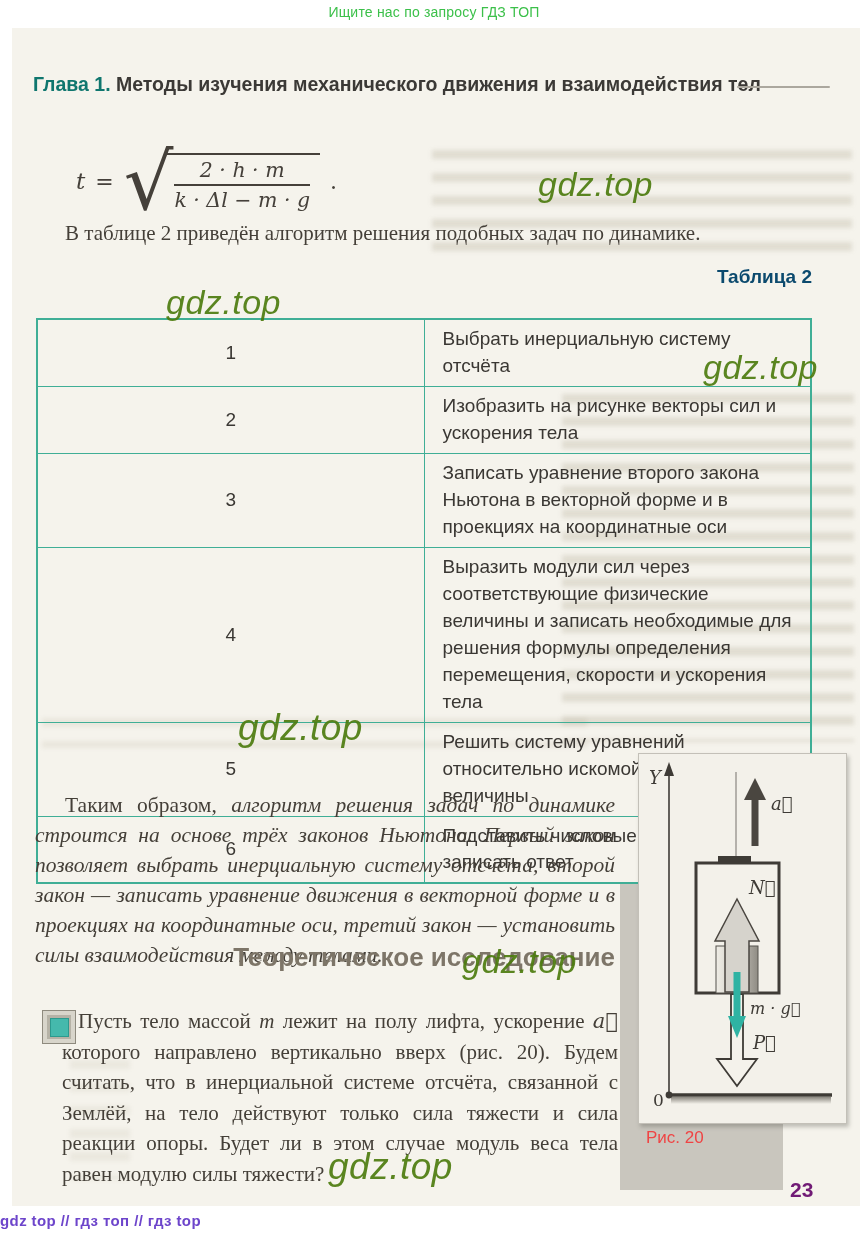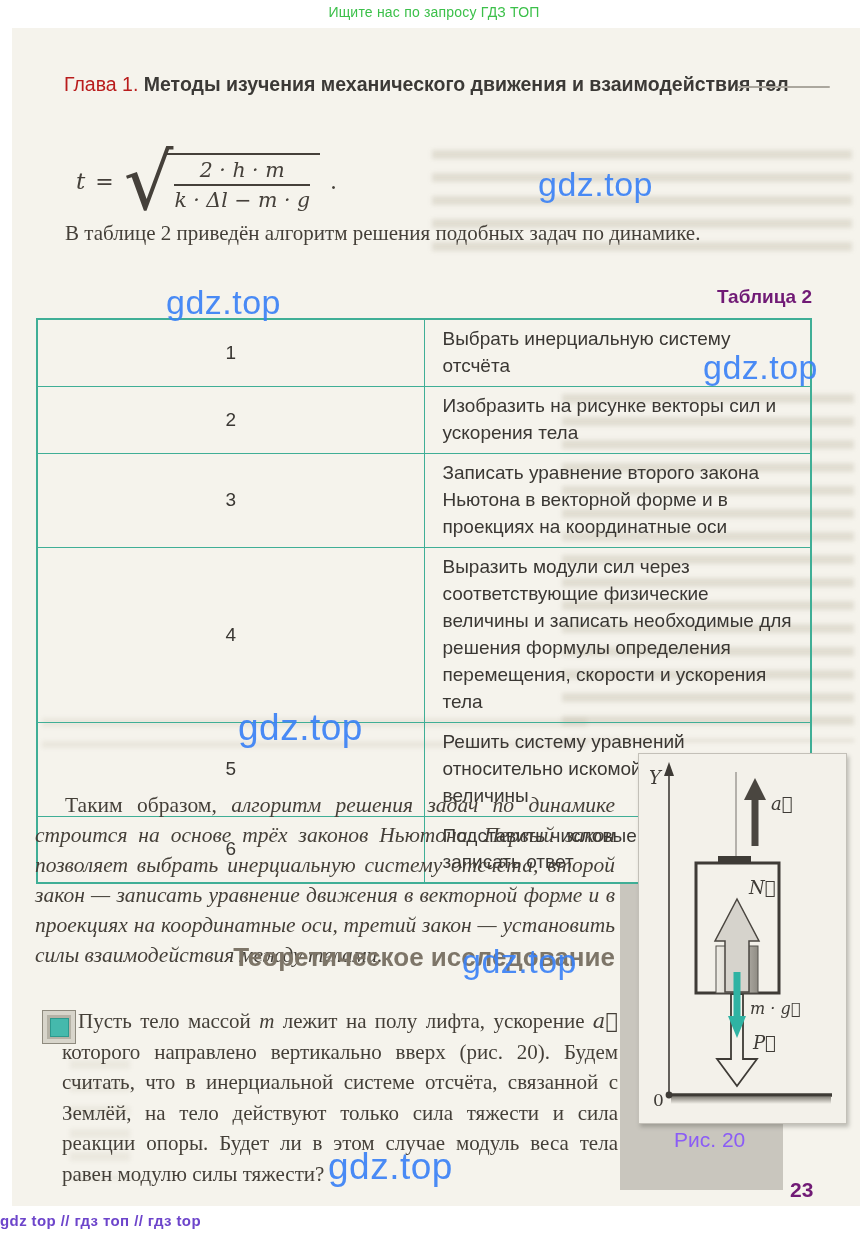--- a/index.html
+++ b/index.html
@@ -22,41 +22,41 @@
     left:0;top:4px;width:868px;text-align:center;
     color:#3cc04a;font-size:14px;letter-spacing:.2px;
   }
   .footer-links{
     left:0;top:1212px;width:868px;text-align:left;
     color:#6d45cb;font-size:15px;font-weight:600;letter-spacing:.4px;
   }
 
   
   .chapter{left:33px;top:73px;width:800px;font-size:19.5px;}
-  .chapter .lbl{color:#b91c1c;font-weight:400;margin-left:31px;}
+  .chapter .lbl{color:#0f766e;font-weight:700;}
   .chapter .ttl{color:#3b3936;font-weight:600;}
   .head-rule{left:737px;top:86px;width:93px;height:2px;background:#aba79e;border-radius:1px;}
 
   
   .formula{left:76px;top:146px;display:flex;align-items:center;color:#45403a;}
   .flhs{font-family:"DejaVu Serif",serif;font-style:italic;font-size:23px;}
   .feq{font-family:"DejaVu Serif",serif;font-size:22px;margin:0 10px;}
   .radical{font-family:"DejaVu Serif",serif;font-size:78px;line-height:70px;font-weight:400;
            margin-right:-7px;transform:translateY(1px);color:#45403a;}
   .rootbox{border-top:2.2px solid #45403a;padding:3px 10px 0 8px;margin-top:3px;}
   .frac{display:inline-flex;flex-direction:column;align-items:center;
         font-family:"DejaVu Serif",serif;font-style:italic;font-size:20.5px;}
   .frac .bar{height:2px;background:#45403a;align-self:stretch;margin:2px 0;}
   .fperiod{font-family:"DejaVu Serif",serif;font-size:22px;margin-left:10px;}
 
   
   .serif{font-family:"Liberation Serif","DejaVu Serif",serif;color:#443f38;}
   .intro-par{left:35px;top:221px;width:785px;font-size:21px;text-indent:30px;}
   .table-caption{left:612px;top:266px;width:200px;text-align:right;
-                 font-size:19px;font-weight:700;color:#701a75;margin-top:20px;}
+                 font-size:19px;font-weight:700;color:#0c4a6e;}
 
   
   table.alg{
     left:36px;top:318px;width:776px;position:absolute;
     border-collapse:collapse;table-layout:fixed;
   }
   table.alg td,table.alg th{
     border:1.6px solid #3fae96;
     font-size:19px;color:#3a3733;vertical-align:middle;
     font-weight:400;
@@ -86,25 +86,25 @@
   .problem{left:62px;top:1006px;width:556px;font-size:21px;line-height:30.5px;
            text-align:justify;}
   .problem .first-indent{display:inline-block;width:16px;}
   .vec{font-family:"DejaVu Serif",serif;font-style:italic;}
   .mvar{font-style:italic;}
 
   
   .fig-shadow{left:620px;top:884px;width:163px;height:306px;background:#c9c6be;}
   .fig-photo{left:638px;top:753px;width:207px;height:369px;background:#f3f1ea;
              border:1px solid #c3c0b8;box-shadow:2px 3px 4px rgba(90,88,80,.35);}
-  .fig-caption{left:646px;top:1128px;font-size:21px;color:#8b5cf6;margin-left:28px;}
+  .fig-caption{left:646px;top:1128px;font-size:17px;color:#ef4444;}
   svg text{font-family:"DejaVu Serif",serif;}
 
   
-  .wm{color:#3b82f6;font-size:34px;letter-spacing:.5px;opacity:.92;}
+  .wm{color:#4d7c0f;font-size:34px;letter-spacing:.5px;opacity:.92;font-style:italic;}
   .wm1{left:538px;top:165px;}
   .wm2{left:166px;top:283px;}
   .wm3{left:703px;top:348px;}
   .wm4{left:238px;top:707px;font-size:37px;}
   .wm5{left:462px;top:942px;}
   .wm6{left:328px;top:1146px;font-size:37px;}
 
   
   .ghost{
     background:repeating-linear-gradient(to bottom,

